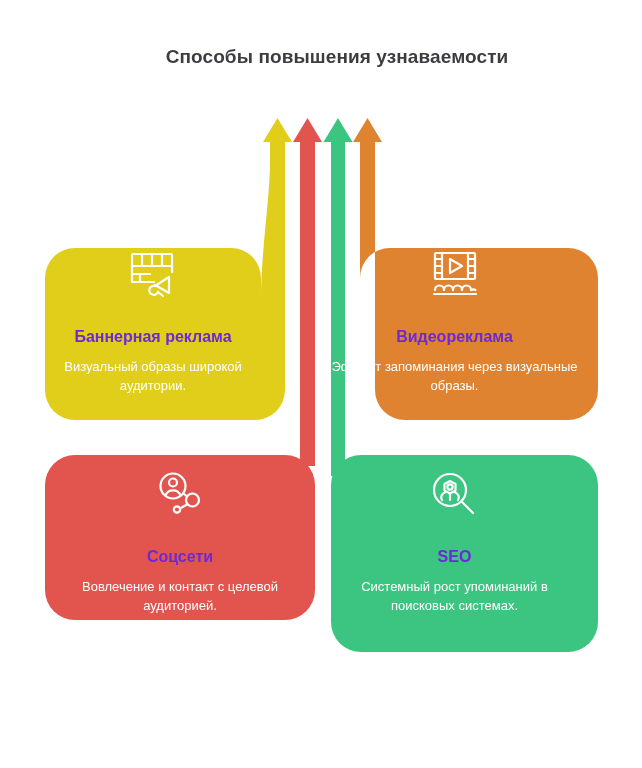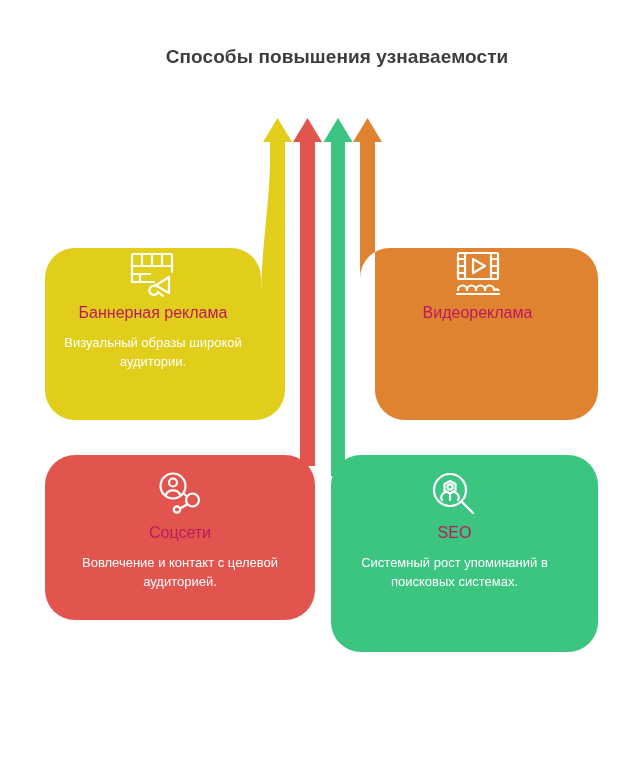--- a/index.html
+++ b/index.html
@@ -46,34 +46,34 @@
     pointer-events: auto;
   }
   .card-icon {
     width: 100%;
     display: flex;
     justify-content: center;
     align-items: center;
   }
   .card-title {
     font-size: 16px;
-    font-weight: normal;
+    font-weight: bold;
     line-height: 1.32;
-    margin-top: 4px;
-    color: #be185d;
+    margin-top: 28px;
+    color: #6d28d9;
   }
   .card-desc {
     font-size: 13px;
     line-height: 1.42;
     margin-top: 11px;
     color: #ffffff;
   }
 
   #card-banner-content   { left: 45px;  top: 248px; width: 216px; }
-  #card-video-content    { left: 351px; top: 248px; width: 253px; }
+  #card-video-content    { left: 328px; top: 248px; width: 253px; }
   #card-social-content   { left: 45px;  top: 470px; width: 270px; }
   #card-seo-content      { left: 331px; top: 470px; width: 247px; }
 </style>
 </head>
 <body>
 
 <div id="page-title">Способы повышения узнаваемости</div>
 
 <svg id="infographic-svg" viewBox="0 0 642 768" xmlns="http://www.w3.org/2000/svg">
 
@@ -179,20 +179,21 @@
       <polygon points="23,11 35,18 23,25"></polygon>
       <path d="M8 42 a4.5 4.5 0 0 1 9 0"></path>
       <path d="M17 42 a4.5 4.5 0 0 1 9 0"></path>
       <path d="M26 42 a4.5 4.5 0 0 1 9 0"></path>
       <path d="M35 42 a4.5 4.5 0 0 1 9 0"></path>
       <path d="M44 42 a4.5 4.5 0 0 1 4.5 0"></path>
       <line x1="7" y1="46" x2="49" y2="46"></line>
     </svg>
   </div>
   <div class="card-title">Видеореклама</div>
+  <div class="card-desc">Эффект запоминания через визуальные образы.</div>
 </div>
 
 <div class="card-content" id="card-social-content">
   <div class="card-icon">
     <svg width="56" height="48" viewBox="0 0 56 48" fill="none" stroke="#ffffff" stroke-width="2.2" stroke-linecap="round" stroke-linejoin="round" xmlns="http://www.w3.org/2000/svg">
       <circle cx="21" cy="16" r="12.5"></circle>
       <circle cx="21" cy="12.5" r="4"></circle>
       <path d="M13.5 25.5 a8 8 0 0 1 15 0"></path>
       <circle cx="40.5" cy="30" r="6.5"></circle>
       <circle cx="25" cy="39.5" r="3.2"></circle>

